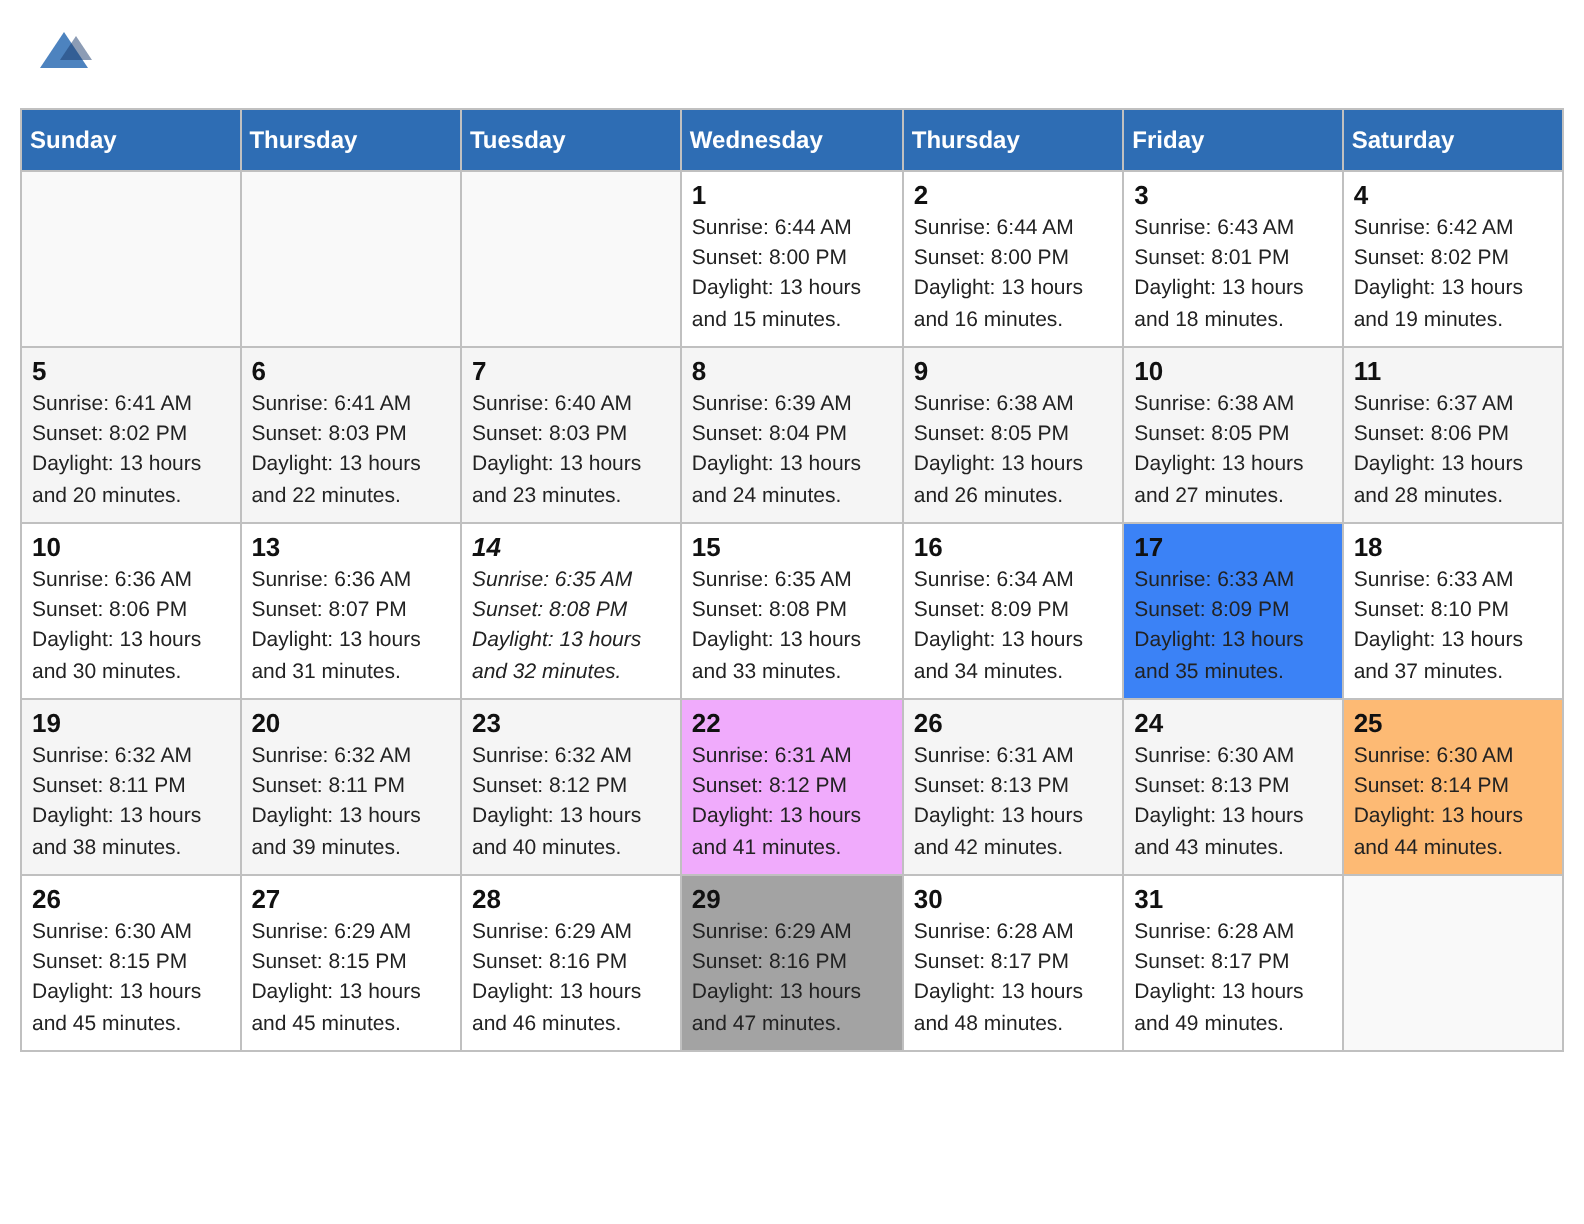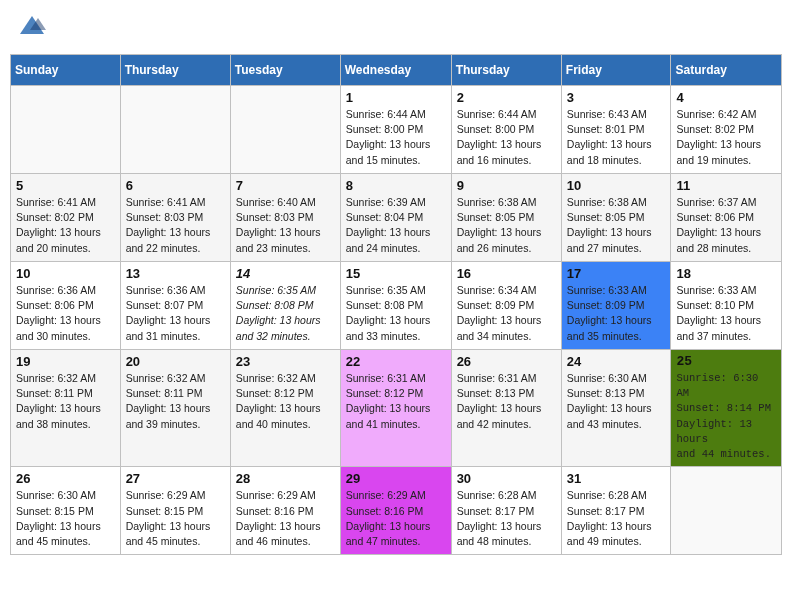--- a/index.html
+++ b/index.html
@@ -223,39 +223,39 @@
           <div class="day-info">Sunrise: 6:31 AM<br>Sunset: 8:12 PM<br>Daylight: 13 hours<br>and 41 minutes.</div>
         </td>
         <td style="background-color: rgb(245, 245, 245);">
           <span class="day-num">26</span>
           <div class="day-info">Sunrise: 6:31 AM<br>Sunset: 8:13 PM<br>Daylight: 13 hours<br>and 42 minutes.</div>
         </td>
         <td style="background-color: rgb(245, 245, 245);">
           <span class="day-num">24</span>
           <div class="day-info">Sunrise: 6:30 AM<br>Sunset: 8:13 PM<br>Daylight: 13 hours<br>and 43 minutes.</div>
         </td>
-        <td style="background-color: #4d7c0f; font-family: Liberation Mono, monospace;">
+        <td style="background-color: #fdba74;">
           <span class="day-num">25</span>
           <div class="day-info">Sunrise: 6:30 AM<br>Sunset: 8:14 PM<br>Daylight: 13 hours<br>and 44 minutes.</div>
         </td>
       </tr>
       <tr>
         <td style="background-color: rgb(255, 255, 255);">
           <span class="day-num">26</span>
           <div class="day-info">Sunrise: 6:30 AM<br>Sunset: 8:15 PM<br>Daylight: 13 hours<br>and 45 minutes.</div>
         </td>
         <td style="background-color: rgb(255, 255, 255);">
           <span class="day-num">27</span>
           <div class="day-info">Sunrise: 6:29 AM<br>Sunset: 8:15 PM<br>Daylight: 13 hours<br>and 45 minutes.</div>
         </td>
         <td style="background-color: rgb(255, 255, 255);">
           <span class="day-num">28</span>
           <div class="day-info">Sunrise: 6:29 AM<br>Sunset: 8:16 PM<br>Daylight: 13 hours<br>and 46 minutes.</div>
         </td>
-        <td style="background-color: #d946ef; margin-top: 35px;">
+        <td style="background-color: #a3a3a3; margin-top: 35px;">
           <span class="day-num">29</span>
           <div class="day-info">Sunrise: 6:29 AM<br>Sunset: 8:16 PM<br>Daylight: 13 hours<br>and 47 minutes.</div>
         </td>
         <td style="background-color: rgb(255, 255, 255);">
           <span class="day-num">30</span>
           <div class="day-info">Sunrise: 6:28 AM<br>Sunset: 8:17 PM<br>Daylight: 13 hours<br>and 48 minutes.</div>
         </td>
         <td style="background-color: rgb(255, 255, 255);">
           <span class="day-num">31</span>
           <div class="day-info">Sunrise: 6:28 AM<br>Sunset: 8:17 PM<br>Daylight: 13 hours<br>and 49 minutes.</div>

